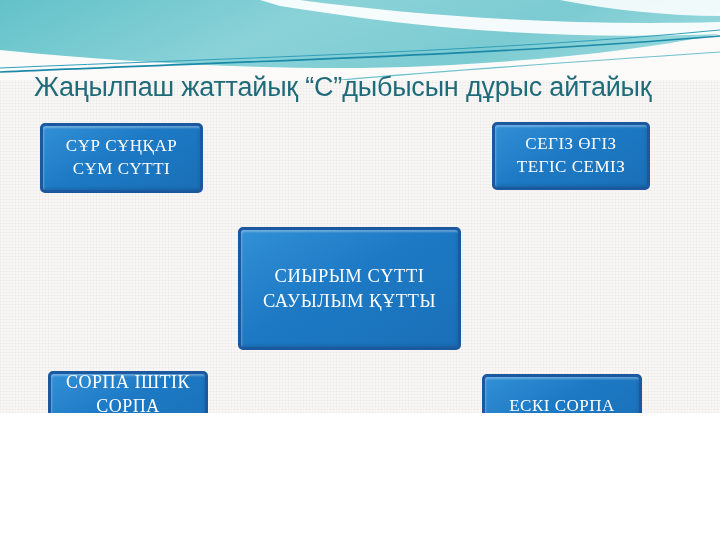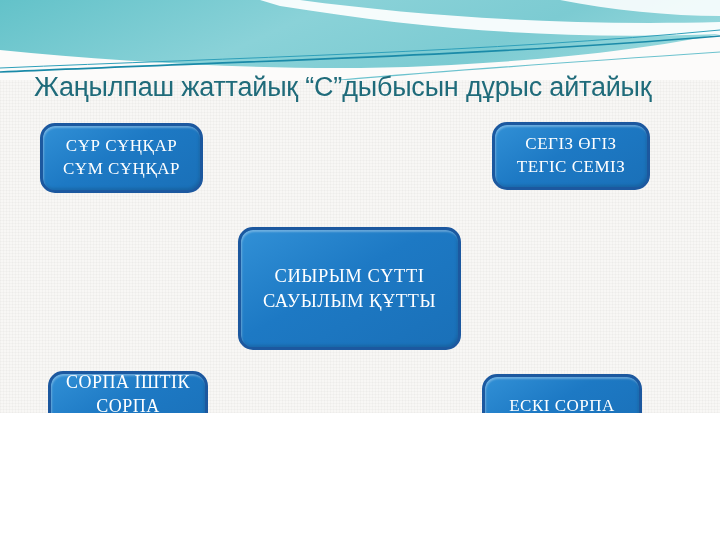--- a/index.html
+++ b/index.html
@@ -34,21 +34,21 @@
   .tbox {
     position: absolute;
     display: flex;
     flex-direction: column;
     justify-content: center;
     align-items: center;
     text-align: center;
     box-sizing: border-box;
     background: linear-gradient(150deg, #3190d6 0%, #1d79c4 45%, #1a70b8 100%);
     border: 3px solid #1c589f;
-    border-radius: 15px;
+    border-radius: 5px;
     box-shadow: inset 1px 2px 2px rgba(255,255,255,0.30),
                 inset -1px -2px 3px rgba(0,0,0,0.12);
     color: #ffffff;
     font-family: "Liberation Serif", serif;
     letter-spacing: 0.5px;
     line-height: 1.33;
   }
   .tbox span { display: block; }
 
   .box-top-left     { left: 40px;  top: 123px; width: 163px; height: 70px;  font-size: 17px;   }
@@ -77,21 +77,21 @@
     <path d="M0,80 L0,50 C140,64 300,72 430,66 C560,60 650,48 720,34 L720,80 Z" fill="#fcfbfa"></path>
     <path d="M0,72 C220,62 480,56 720,36" fill="none" stroke="#1a8aa8" stroke-width="1.6"></path>
     <path d="M0,68 C230,58 490,52 720,30" fill="none" stroke="#2fa0ba" stroke-width="1"></path>
     <path d="M340,80 C480,68 600,60 720,52" fill="none" stroke="#6cc2ce" stroke-width="1.2"></path>
   </svg>
 
   <h1 class="slide-title">Жаңылпаш жаттайық “С”дыбысын дұрыс айтайық</h1>
 
   <div class="tbox box-top-left">
     <span>СҰР СҰҢҚАР</span>
-    <span>СҰМ СҰҢҚАР</span>
+    <span>СҰМ СҮТТІ</span>
   </div>
 
   <div class="tbox box-top-right">
     <span>СЕГІЗ ӨГІЗ</span>
     <span>ТЕГІС СЕМІЗ</span>
   </div>
 
   <div class="tbox box-center">
     <span>СИЫРЫМ СҮТТІ</span>
     <span>САУЫЛЫМ ҚҰТТЫ</span>

